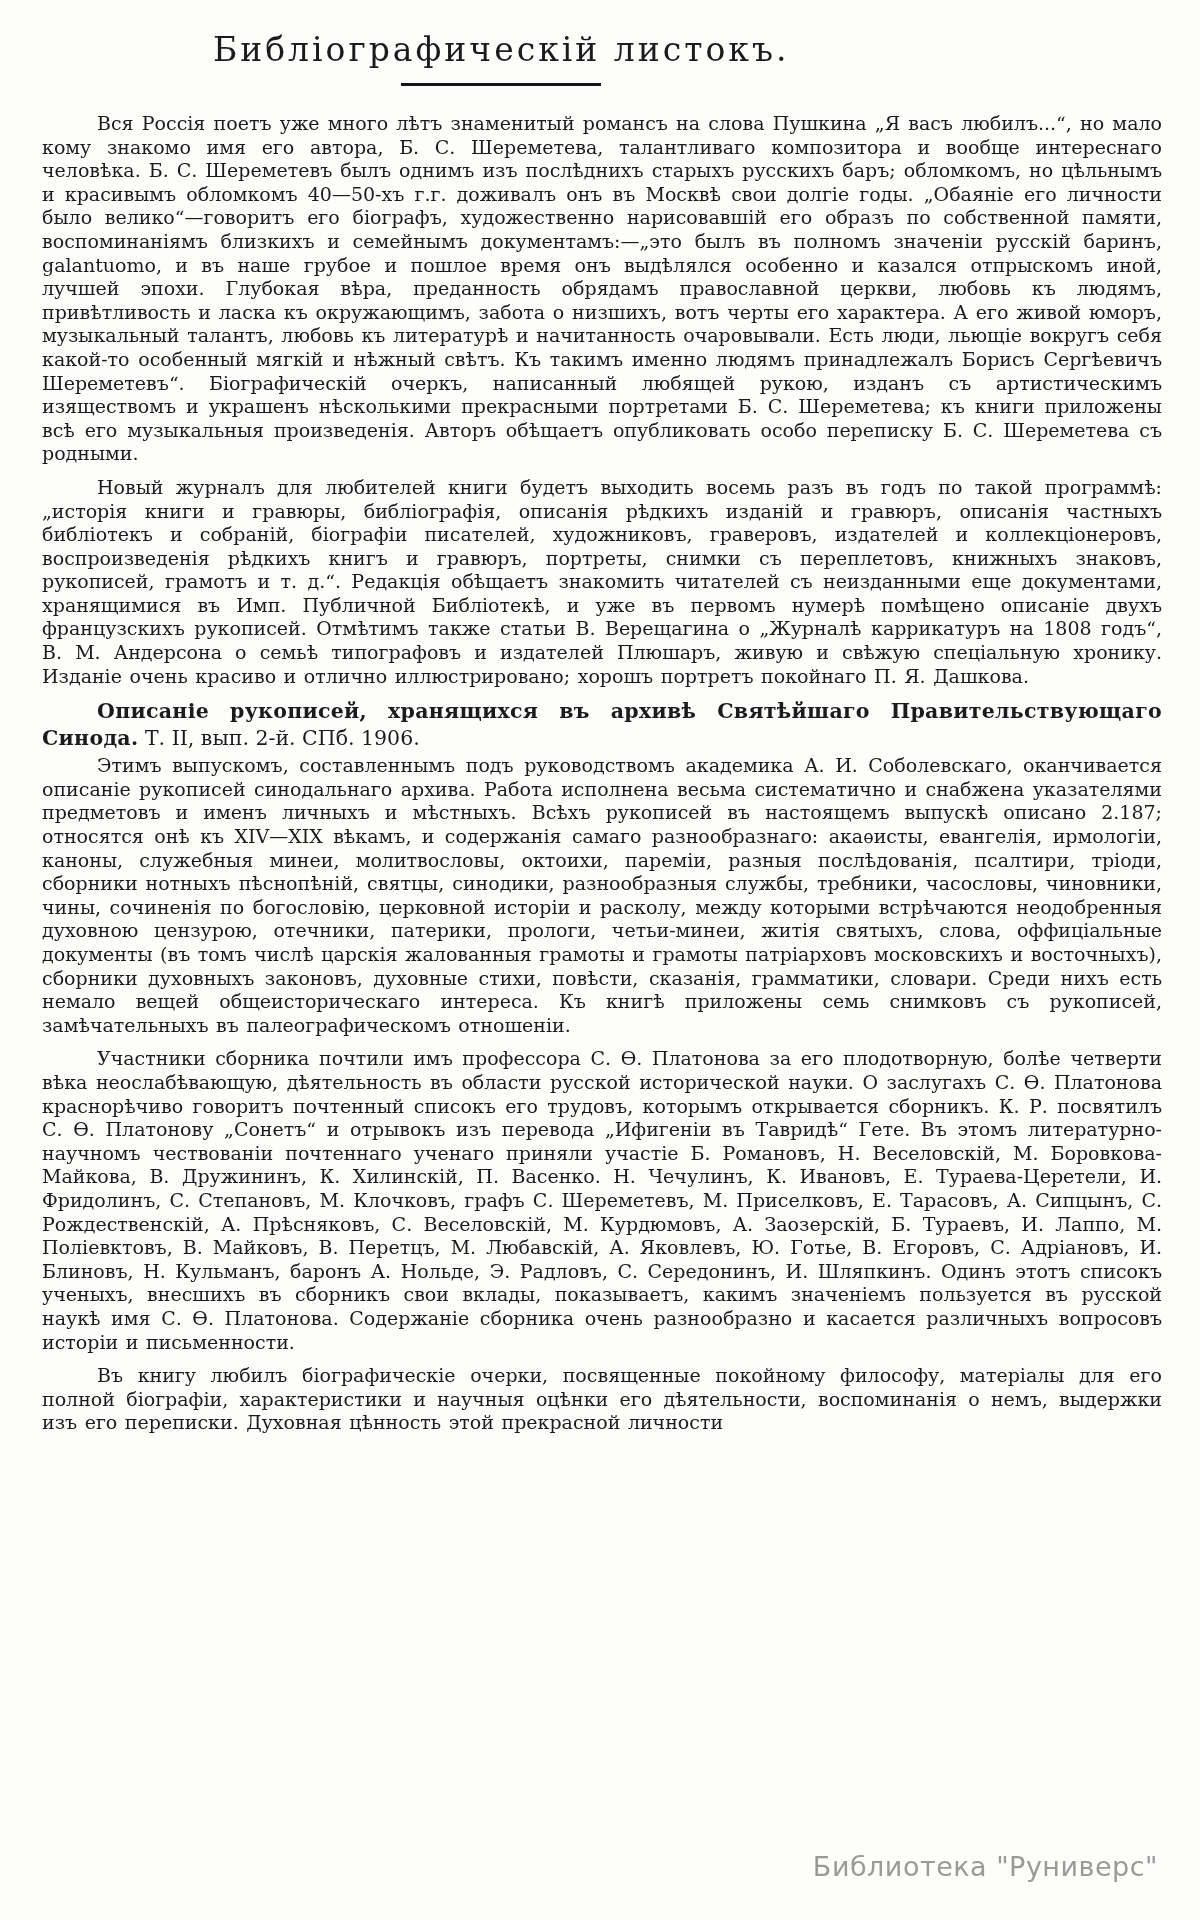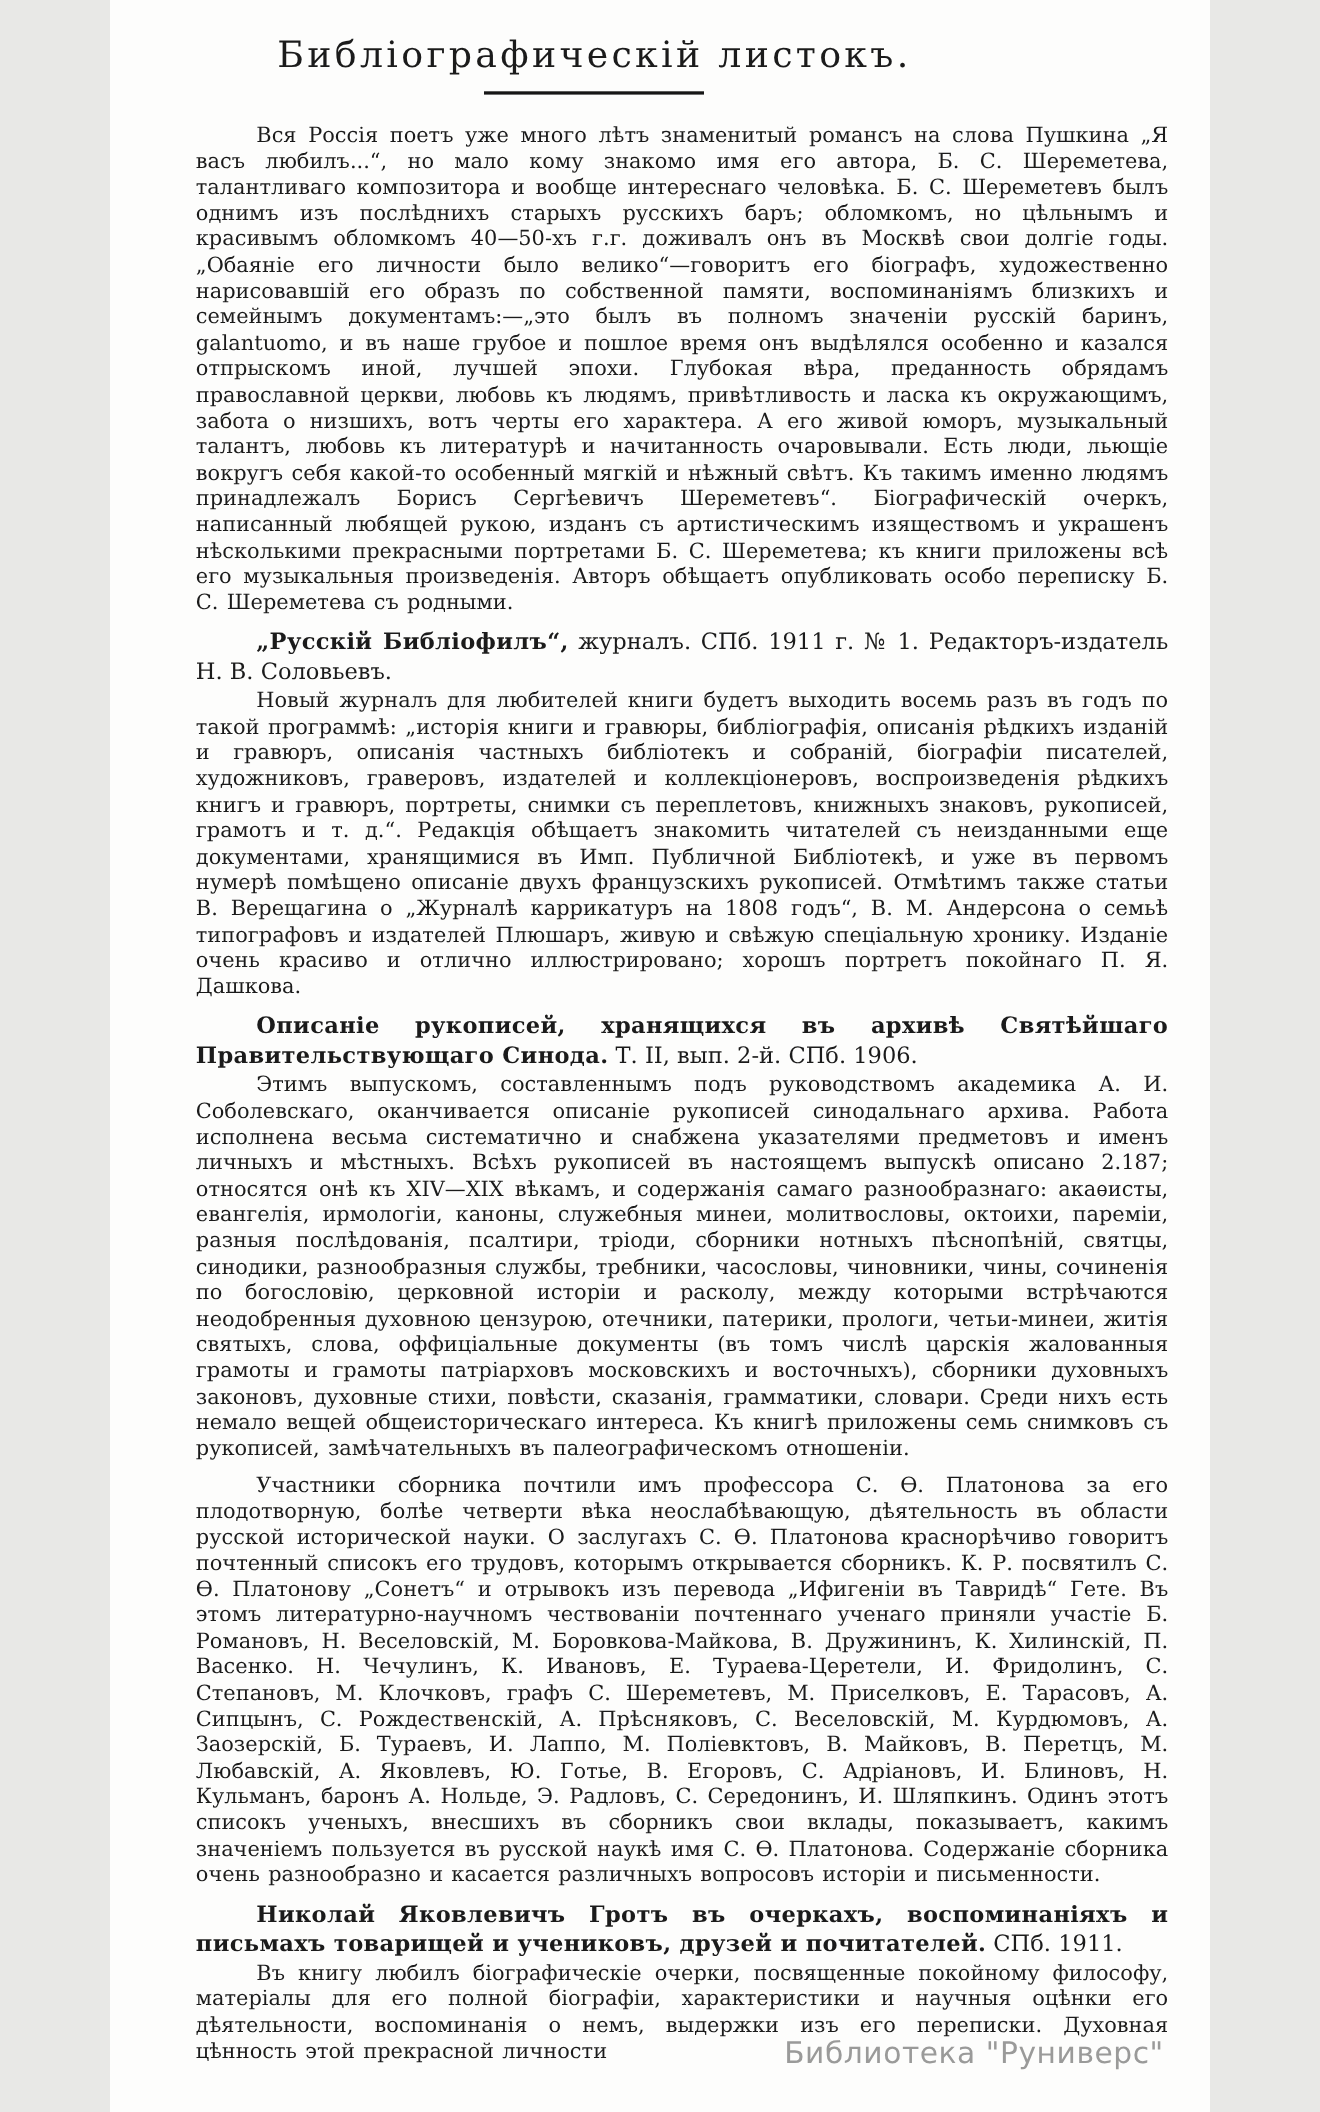--- a/index.html
+++ b/index.html
@@ -2,28 +2,27 @@
 <html><head>
 <meta charset="utf-8">
 <style>
   html, body {
     margin: 0;
     padding: 0;
     background: #e8e8e6;
   }
   .page {
     position: relative;
-    width: 964px;
+    width: 1200px;
     height: 1920px;
     margin: 0 auto;
     background: #fdfdfc;
     overflow: hidden;
     color: #1b1b1b;
     font-family: "DejaVu Serif", "Liberation Serif", serif;
-    padding-left: 36px;
   }
   .content {
     padding: 30px 38px 0 42px;
   }
   .title-wrap {
     width: 82%;
     text-align: center;
     margin-bottom: 26px;
   }
   .doc-title {
@@ -81,34 +80,32 @@
     <div class="title-wrap">
       <h1 class="doc-title">Библіографическій листокъ.</h1>
       <div class="title-rule"></div>
     </div>
 
     <div class="entry">
       <p class="entry-body">Вся Россія поетъ уже много лѣтъ знаменитый романсъ на слова Пушкина „Я васъ любилъ...“, но мало кому знакомо имя его автора, Б. С. Шереметева, талантливаго композитора и вообще интереснаго человѣка. Б. С. Шереметевъ былъ однимъ изъ послѣднихъ старыхъ русскихъ баръ; обломкомъ, но цѣльнымъ и красивымъ обломкомъ 40—50-хъ г.г. доживалъ онъ въ Москвѣ свои долгіе годы. „Обаяніе его личности было велико“—говоритъ его біографъ, художественно нарисовавшій его образъ по собственной памяти, воспоминаніямъ близкихъ и семейнымъ документамъ:—„это былъ въ полномъ значеніи русскій баринъ, galantuomo, и въ наше грубое и пошлое время онъ выдѣлялся особенно и казался отпрыскомъ иной, лучшей эпохи. Глубокая вѣра, преданность обрядамъ православной церкви, любовь къ людямъ, привѣтливость и ласка къ окружающимъ, забота о низшихъ, вотъ черты его характера. А его живой юморъ, музыкальный талантъ, любовь къ литературѣ и начитанность очаровывали. Есть люди, льющіе вокругъ себя какой-то особенный мягкій и нѣжный свѣтъ. Къ такимъ именно людямъ принадлежалъ Борисъ Сергѣевичъ Шереметевъ“. Біографическій очеркъ, написанный любящей рукою, изданъ съ артистическимъ изяществомъ и украшенъ нѣсколькими прекрасными портретами Б. С. Шереметева; къ книги приложены всѣ его музыкальныя произведенія. Авторъ обѣщаетъ опубликовать особо переписку Б. С. Шереметева съ родными.</p>
     </div>
 
     <div class="entry">
-      <p class="entry-heading"><b>„Русскій Библіофилъ“,</b> <span>журналъ. СПб. 1911 г. № 1. Редакторъ-издатель Н. В. Соловьевъ.</span></p>
       <p class="entry-body">Новый журналъ для любителей книги будетъ выходить восемь разъ въ годъ по такой программѣ: „исторія книги и гравюры, библіографія, описанія рѣдкихъ изданій и гравюръ, описанія частныхъ библіотекъ и собраній, біографіи писателей, художниковъ, граверовъ, издателей и коллекціонеровъ, воспроизведенія рѣдкихъ книгъ и гравюръ, портреты, снимки съ переплетовъ, книжныхъ знаковъ, рукописей, грамотъ и т. д.“. Редакція обѣщаетъ знакомить читателей съ неизданными еще документами, хранящимися въ Имп. Публичной Библіотекѣ, и уже въ первомъ нумерѣ помѣщено описаніе двухъ французскихъ рукописей. Отмѣтимъ также статьи В. Верещагина о „Журналѣ каррикатуръ на 1808 годъ“, В. М. Андерсона о семьѣ типографовъ и издателей Плюшаръ, живую и свѣжую спеціальную хронику. Изданіе очень красиво и отлично иллюстрировано; хорошъ портретъ покойнаго П. Я. Дашкова.</p>
     </div>
 
     <div class="entry">
       <p class="entry-heading"><b>Описаніе рукописей, хранящихся въ архивѣ Святѣйшаго Правительствующаго Синода.</b> <span>Т. ІІ, вып. 2-й. СПб. 1906.</span></p>
       <p class="entry-body">Этимъ выпускомъ, составленнымъ подъ руководствомъ академика А. И. Соболевскаго, оканчивается описаніе рукописей синодальнаго архива. Работа исполнена весьма систематично и снабжена указателями предметовъ и именъ личныхъ и мѣстныхъ. Всѣхъ рукописей въ настоящемъ выпускѣ описано 2.187; относятся онѣ къ XIV—XIX вѣкамъ, и содержанія самаго разнообразнаго: акаѳисты, евангелія, ирмологіи, каноны, служебныя минеи, молитвословы, октоихи, пареміи, разныя послѣдованія, псалтири, тріоди, сборники нотныхъ пѣснопѣній, святцы, синодики, разнообразныя службы, требники, часословы, чиновники, чины, сочиненія по богословію, церковной исторіи и расколу, между которыми встрѣчаются неодобренныя духовною цензурою, отечники, патерики, прологи, четьи-минеи, житія святыхъ, слова, оффиціальные документы (въ томъ числѣ царскія жалованныя грамоты и грамоты патріарховъ московскихъ и восточныхъ), сборники духовныхъ законовъ, духовные стихи, повѣсти, сказанія, грамматики, словари. Среди нихъ есть немало вещей общеисторическаго интереса. Къ книгѣ приложены семь снимковъ съ рукописей, замѣчательныхъ въ палеографическомъ отношеніи.</p>
     </div>
 
     <div class="entry">
       <p class="entry-body">Участники сборника почтили имъ профессора С. Ѳ. Платонова за его плодотворную, болѣе четверти вѣка неослабѣвающую, дѣятельность въ области русской исторической науки. О заслугахъ С. Ѳ. Платонова краснорѣчиво говоритъ почтенный списокъ его трудовъ, которымъ открывается сборникъ. К. Р. посвятилъ С. Ѳ. Платонову „Сонетъ“ и отрывокъ изъ перевода „Ифигеніи въ Тавридѣ“ Гете. Въ этомъ литературно-научномъ чествованіи почтеннаго ученаго приняли участіе Б. Романовъ, Н. Веселовскій, М. Боровкова-Майкова, В. Дружининъ, К. Хилинскій, П. Васенко. Н. Чечулинъ, К. Ивановъ, Е. Тураева-Церетели, И. Фридолинъ, С. Степановъ, М. Клочковъ, графъ С. Шереметевъ, М. Приселковъ, Е. Тарасовъ, А. Сипцынъ, С. Рождественскій, А. Прѣсняковъ, С. Веселовскій, М. Курдюмовъ, А. Заозерскій, Б. Тураевъ, И. Лаппо, М. Поліевктовъ, В. Майковъ, В. Перетцъ, М. Любавскій, А. Яковлевъ, Ю. Готье, В. Егоровъ, С. Адріановъ, И. Блиновъ, Н. Кульманъ, баронъ А. Нольде, Э. Радловъ, С. Середонинъ, И. Шляпкинъ. Одинъ этотъ списокъ ученыхъ, внесшихъ въ сборникъ свои вклады, показываетъ, какимъ значеніемъ пользуется въ русской наукѣ имя С. Ѳ. Платонова. Содержаніе сборника очень разнообразно и касается различныхъ вопросовъ исторіи и письменности.</p>
     </div>
 
     <div class="entry">
-      <p class="entry-heading"><b>Николай Яковлевичъ Гротъ въ очеркахъ, воспоминаніяхъ и письмахъ товарищей и учениковъ, друзей и почитателей.</b> <span>СПб. 1911.</span></p>
       <p class="entry-body">Въ книгу любилъ біографическіе очерки, посвященные покойному философу, матеріалы для его полной біографіи, характеристики и научныя оцѣнки его дѣятельности, воспоминанія о немъ, выдержки изъ его переписки. Духовная цѣнность этой прекрасной личности</p>
     </div>
 
   </div>
 
   <div class="watermark">Библиотека "Руниверс"</div>
 </div>
 
 </body></html>

